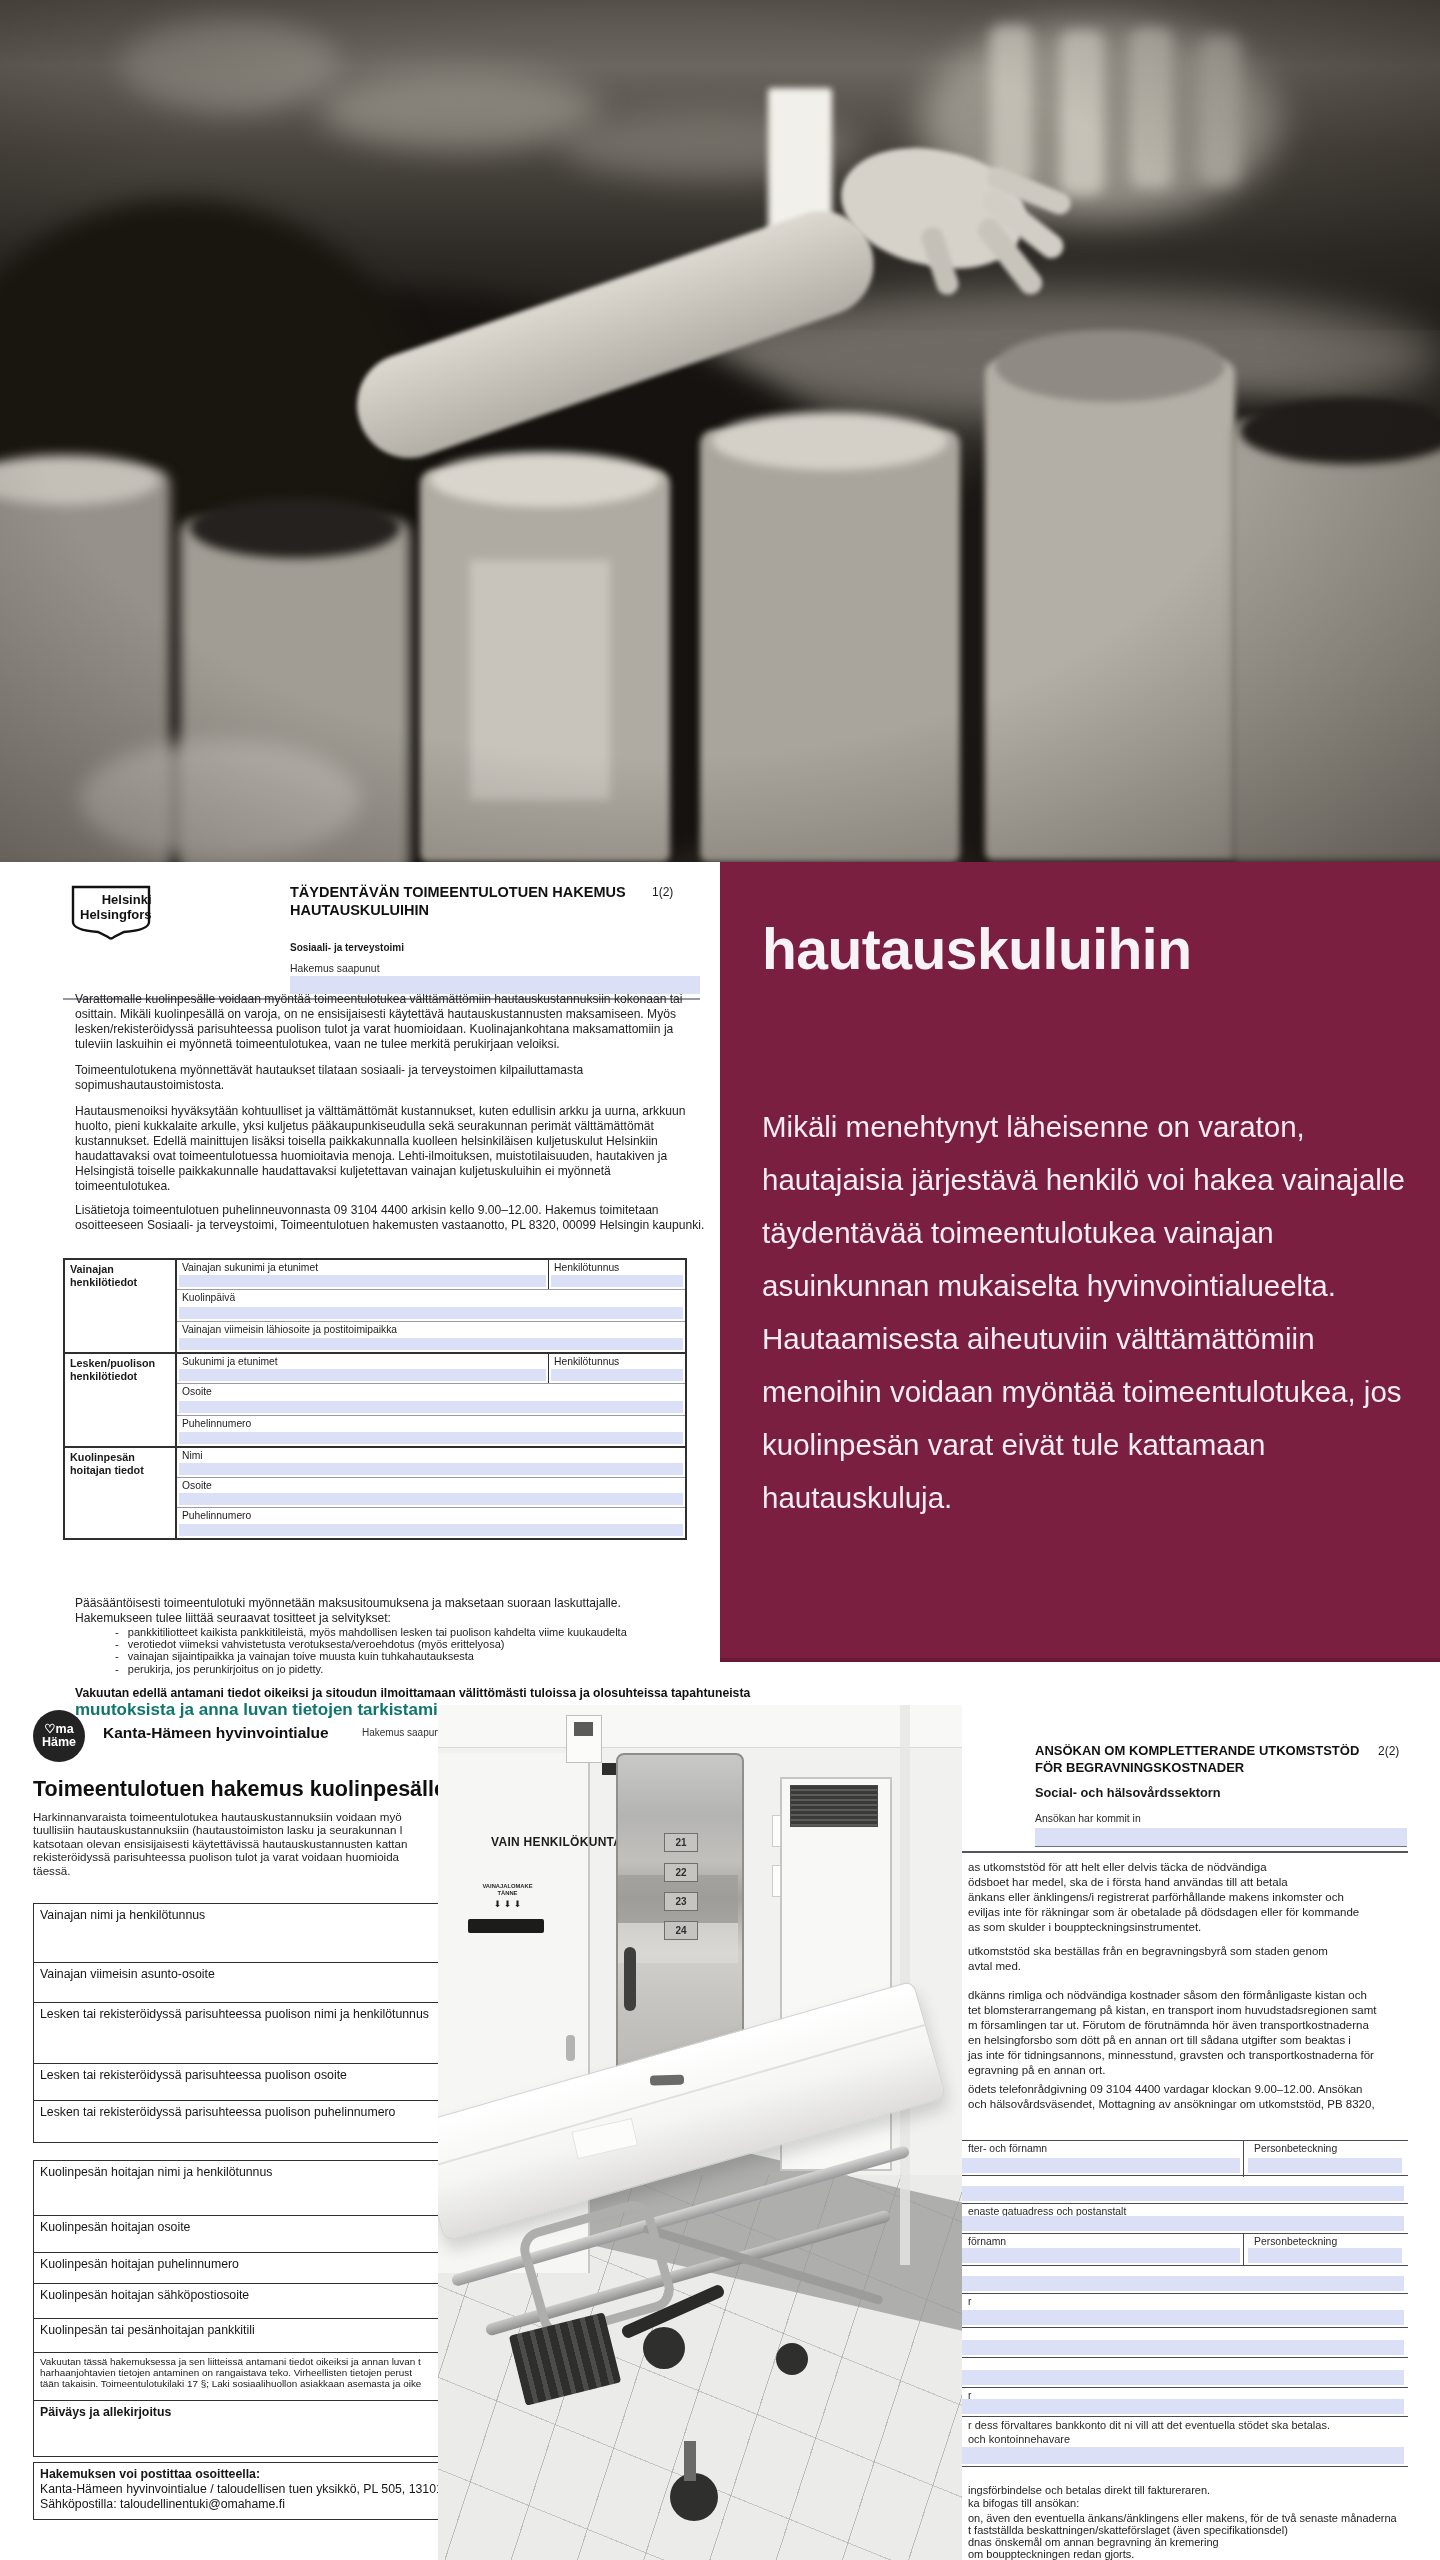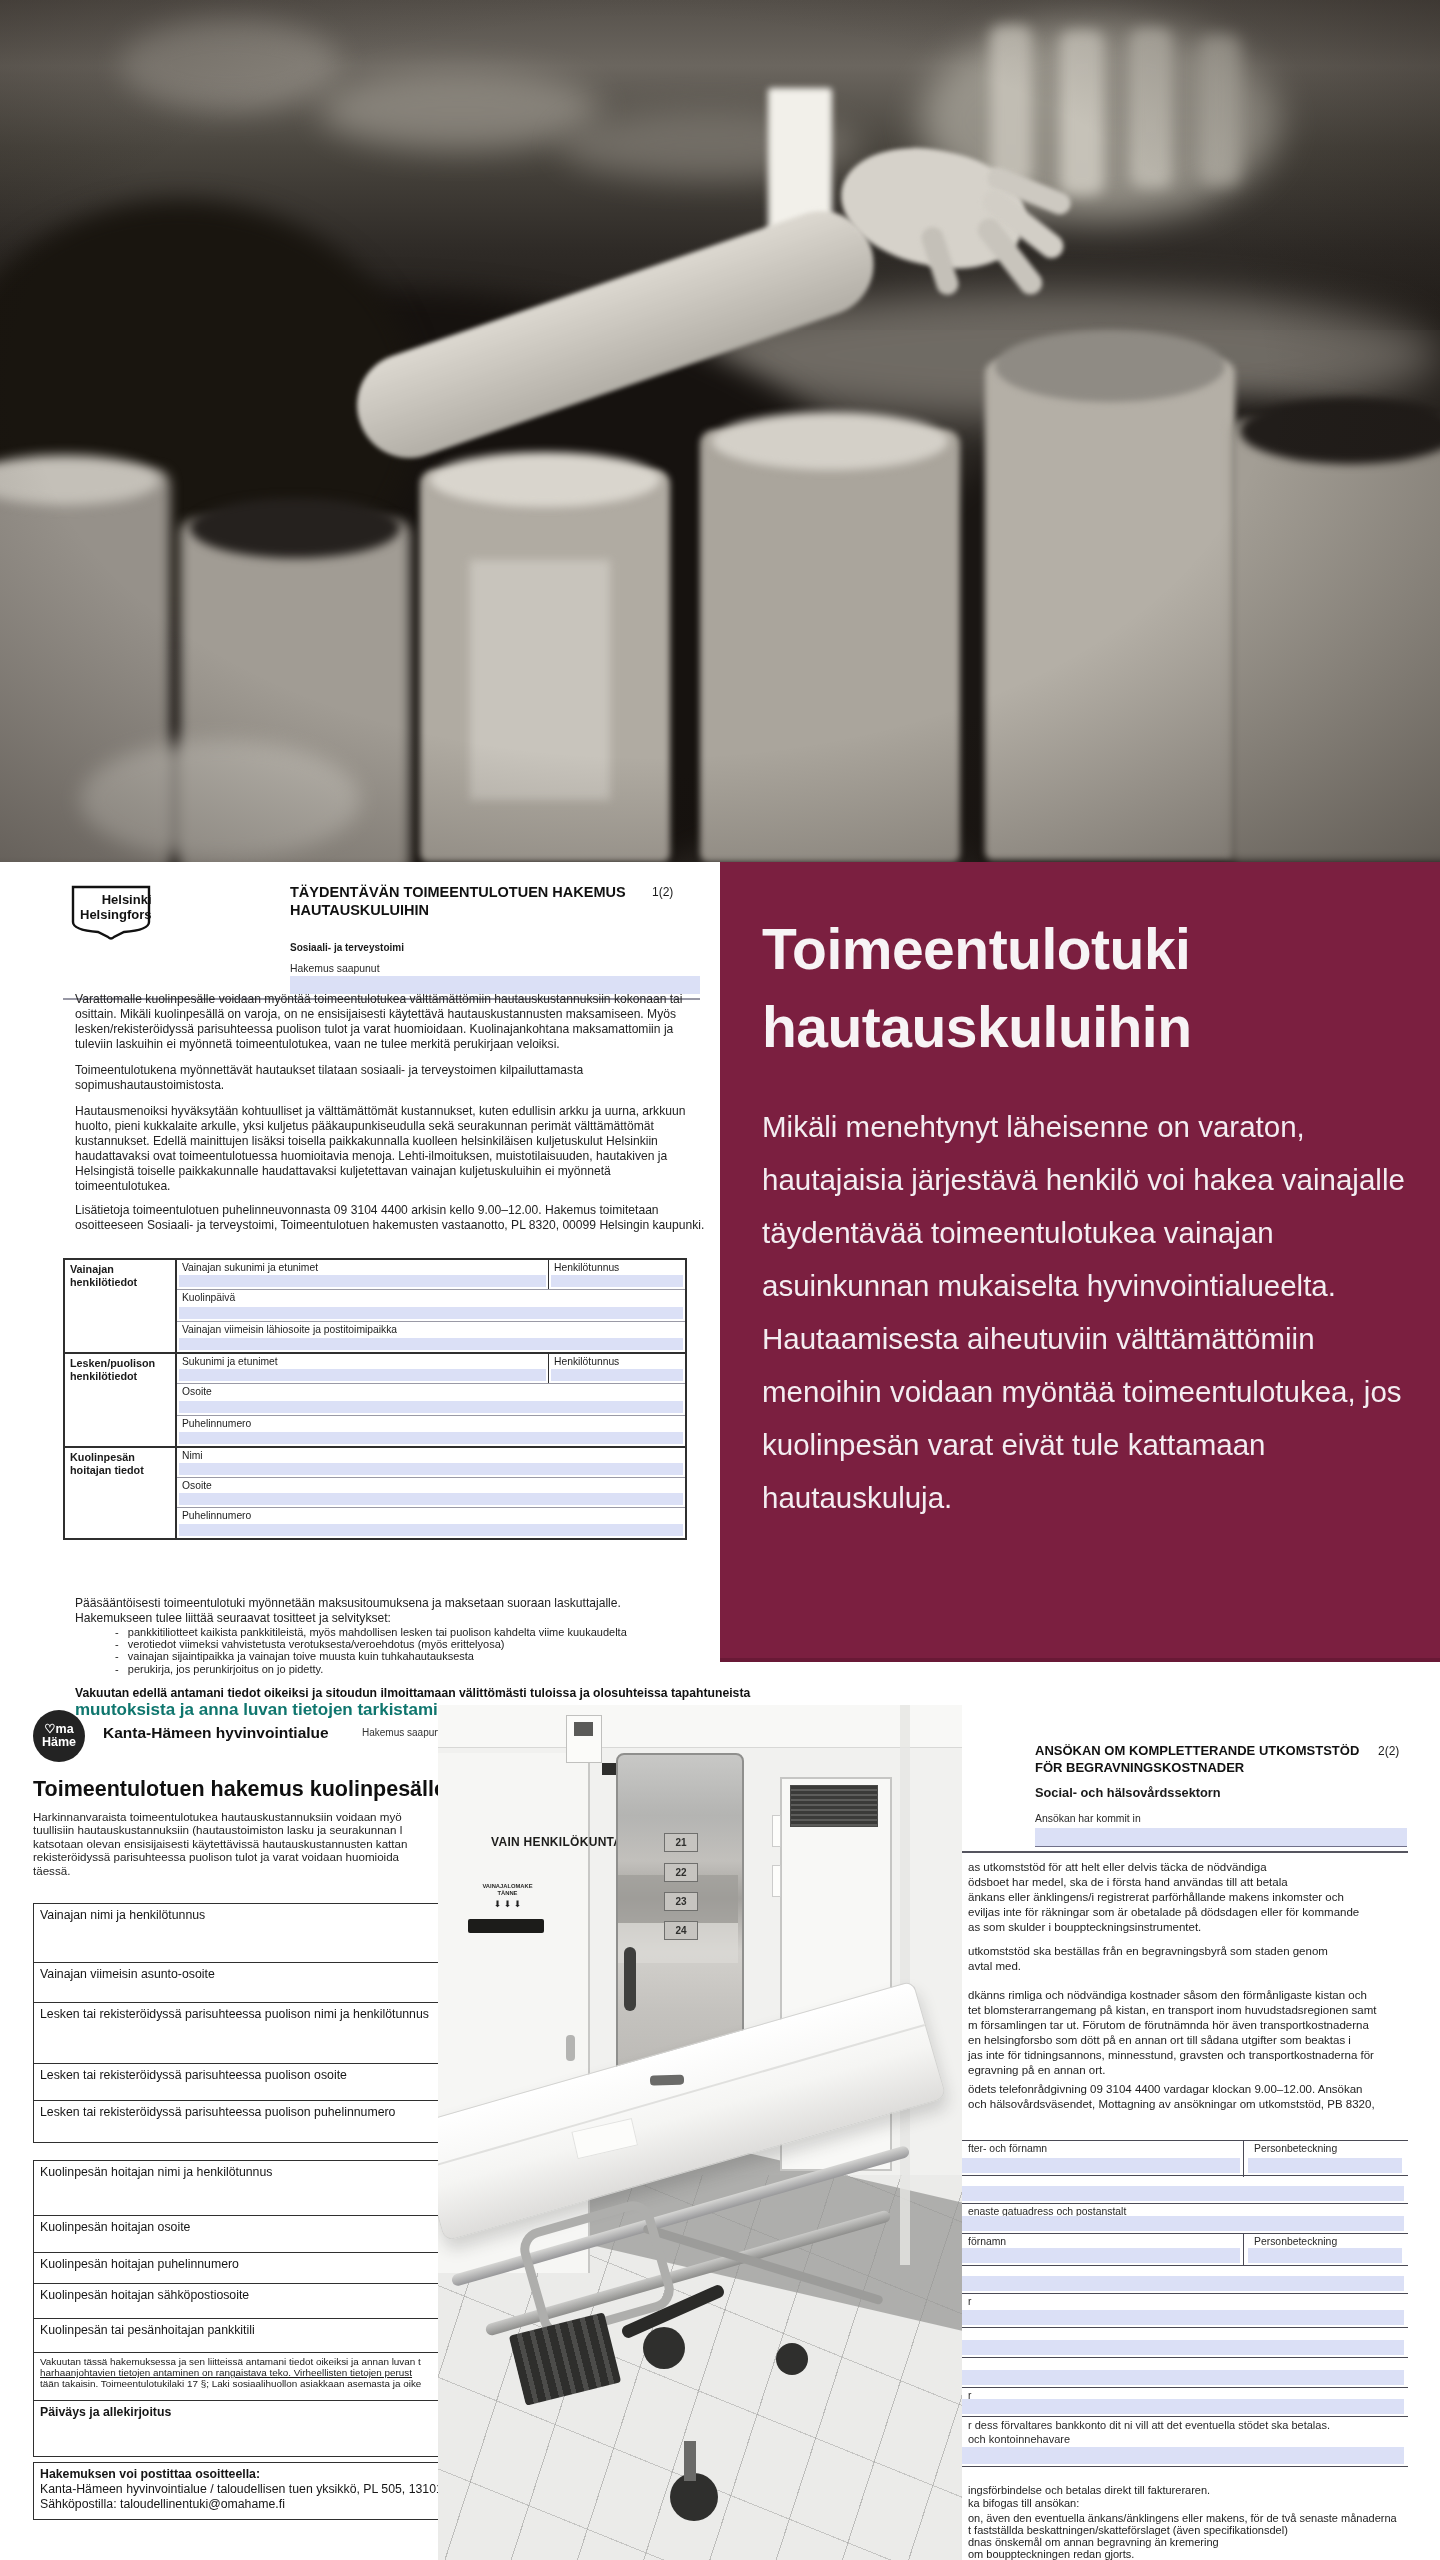--- a/index.html
+++ b/index.html
@@ -197,21 +197,20 @@
   <div class="nw"><span>-</span>&nbsp;&nbsp;&nbsp;<span>pankkitiliotteet kaikista pankkitileistä, myös mahdollisen lesken tai puolison kahdelta viime kuukaudelta</span></div>
   <div class="nw"><span>-</span>&nbsp;&nbsp;&nbsp;<span>verotiedot viimeksi vahvistetusta verotuksesta/veroehdotus (myös erittelyosa)</span></div>
   <div class="nw"><span>-</span>&nbsp;&nbsp;&nbsp;<span>vainajan sijaintipaikka ja vainajan toive muusta kuin tuhkahautauksesta</span></div>
   <div class="nw"><span>-</span>&nbsp;&nbsp;&nbsp;<span>perukirja, jos perunkirjoitus on jo pidetty.</span></div>
 </div>
 <div class="ab b nw" style="left:75px;top:1686px;font-size:12.2px;color:#111;">Vakuutan edellä antamani tiedot oikeiksi ja sitoudun ilmoittamaan välittömästi tuloissa ja olosuhteissa tapahtuneista</div>
 <div class="ab b nw" style="left:75px;top:1700px;font-size:17px;color:#0f766e;">muutoksista ja anna luvan tietojen tarkistamiseen.</div>
 
 <div class="ab" id="red-panel">
   <div id="red-title">
-    <div class="nw">Toimeentulotuki</div>
     <div class="nw">hautauskuluihin</div>
   </div>
   <div id="red-body">Mikäli menehtynyt läheisenne on varaton, hautajaisia järjestävä henkilö voi hakea vainajalle täydentävää toimeentulotukea vainajan asuinkunnan mukaiselta hyvinvointialueelta. Hautaamisesta aiheutuviin välttämättömiin menoihin voidaan myöntää toimeentulotukea, jos kuolinpesän varat eivät tule kattamaan hautauskuluja.</div>
 </div>
 
 <div class="ab" style="left:0;top:1705px;width:445px;height:855px;">
   <div class="ab" style="left:33px;top:5px;width:52px;height:52px;border-radius:50%;background:#232323;color:#fff;text-align:center;">
     <div class="b" style="font-size:12.5px;line-height:13px;margin-top:13px;">♡ma</div>
     <div class="b" style="font-size:12.5px;line-height:13px;">Häme</div>
   </div>
@@ -255,21 +254,21 @@
         <div class="klab nw">Kuolinpesän hoitajan puhelinnumero</div>
       </div>
     <div class="kbox" style="height:35px;">
         <div class="klab nw">Kuolinpesän hoitajan sähköpostiosoite</div>
       </div>
     <div class="kbox" style="height:34px;">
         <div class="klab nw">Kuolinpesän tai pesänhoitajan pankkitili</div>
       </div>
     <div class="kbox" style="height:48px;">
       <div class="kfine nw" style="padding-bottom:0;">Vakuutan tässä hakemuksessa ja sen liitteissä antamani tiedot oikeiksi ja annan luvan t</div>
-      <div class="kfine nw" style="padding-top:0;padding-bottom:0;text-decoration:underline;">harhaanjohtavien tietojen antaminen on rangaistava teko. Virheellisten tietojen perust</div>
+      <div class="kfine nw" style="padding-top:0;padding-bottom:0;">harhaanjohtavien tietojen antaminen on rangaistava teko. Virheellisten tietojen perust</div>
       <div class="kfine nw" style="padding-top:0;">tään takaisin. Toimeentulotukilaki 17 §; Laki sosiaalihuollon asiakkaan asemasta ja oike</div>
     </div>
     <div class="kbox" style="height:55px;">
         <div class="klab nw b">Päiväys ja allekirjoitus</div>
       </div>
   </div>
 
   <div class="kbox-group" style="top:757px;height:58px;">
     <div class="kbox" style="height:100%;">
       <div class="klab nw b" style="padding-bottom:0;">Hakemuksen voi postittaa osoitteella:</div>

